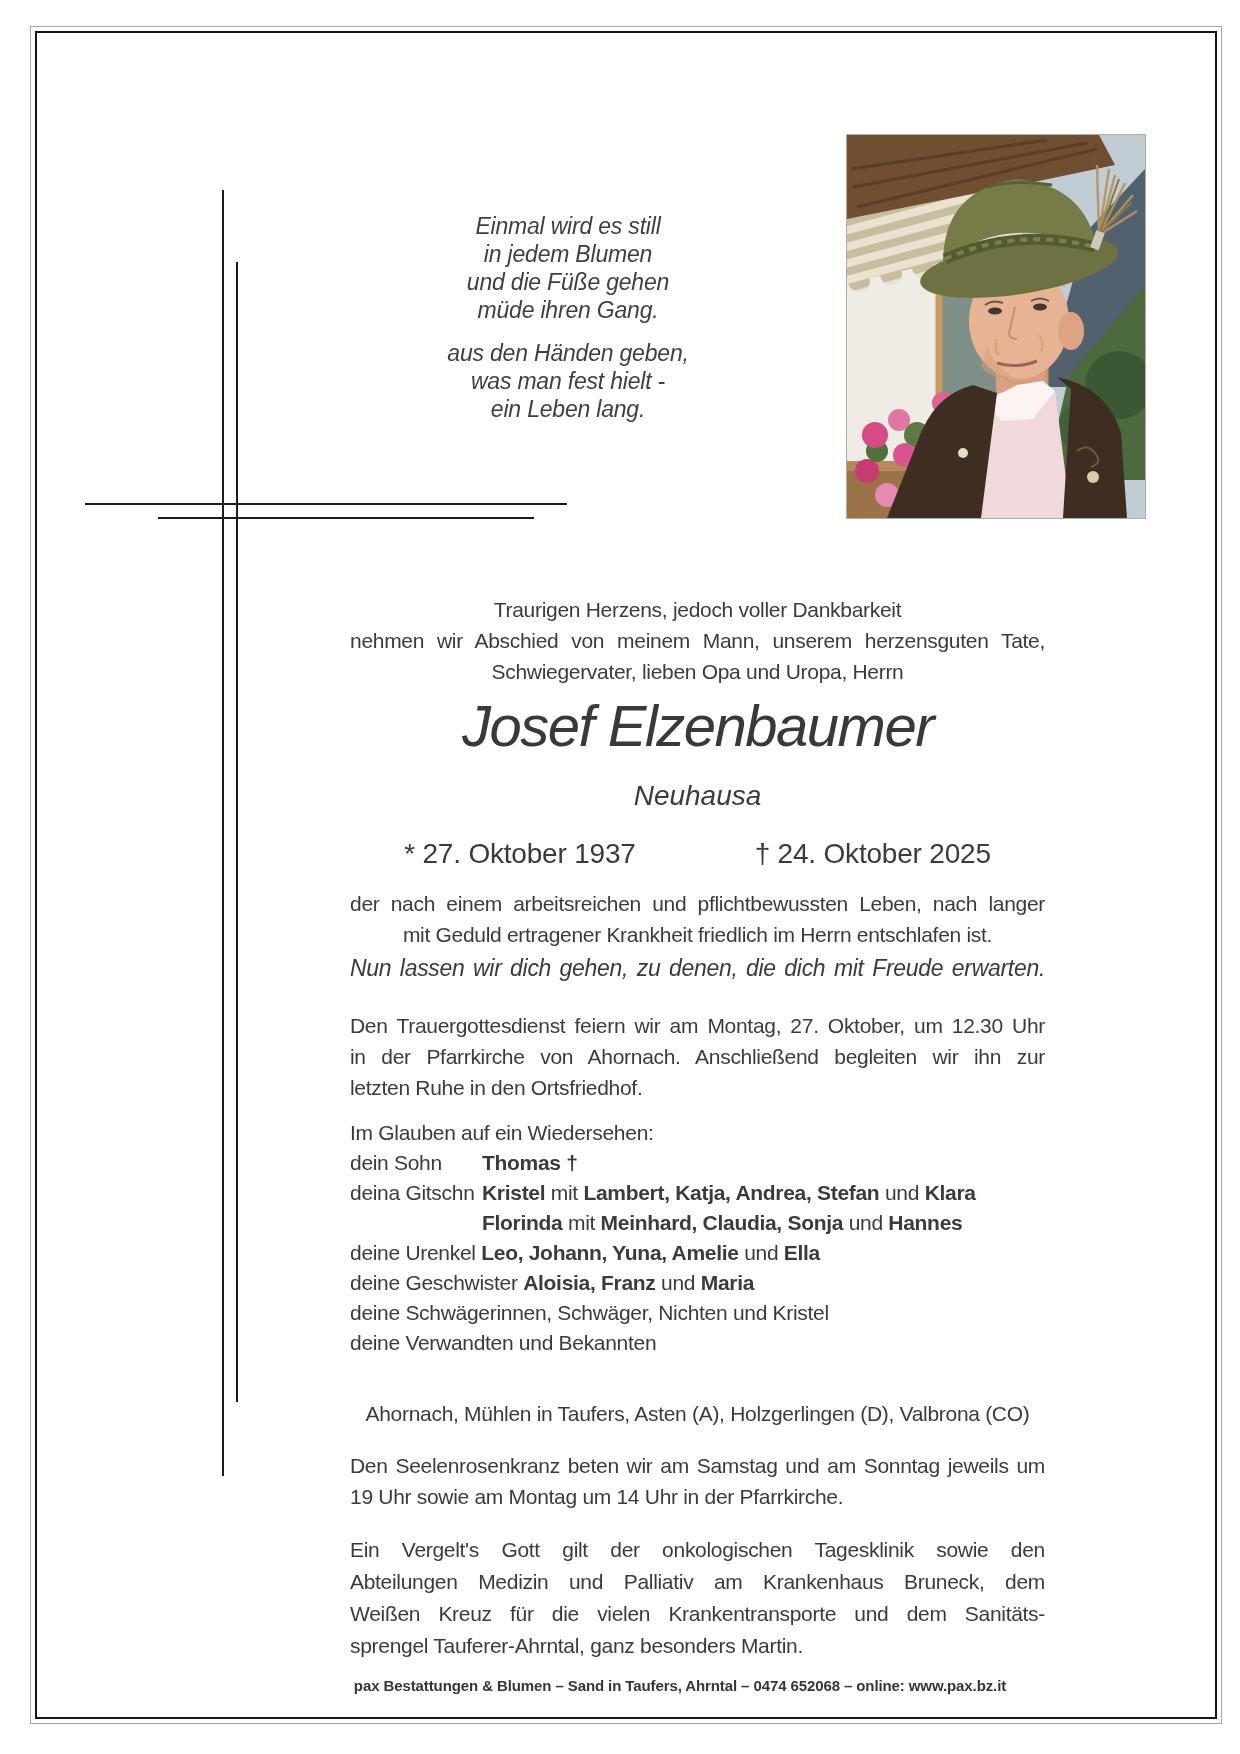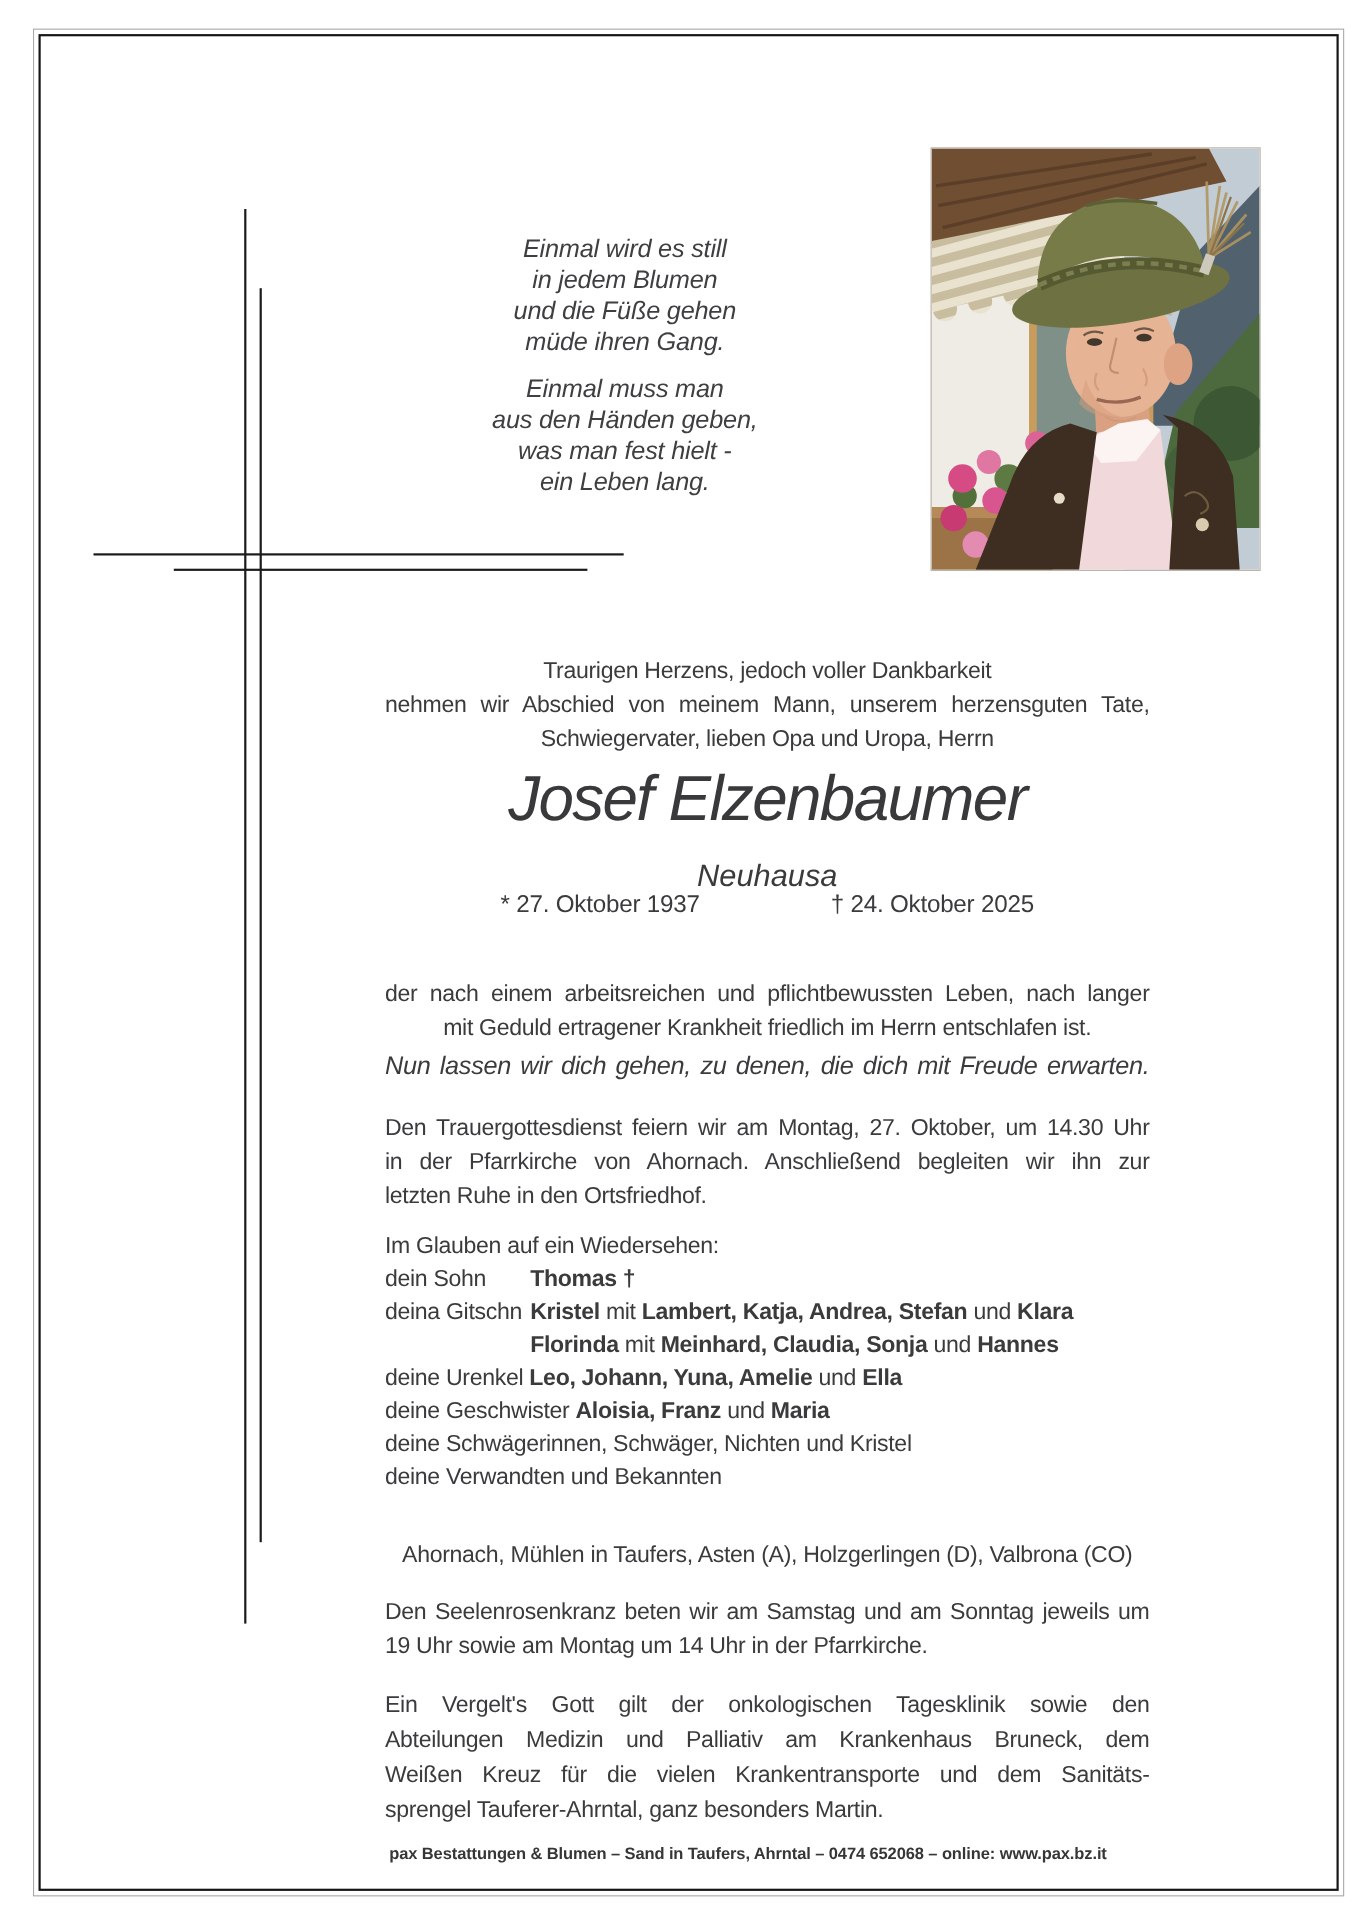--- a/index.html
+++ b/index.html
@@ -28,21 +28,21 @@
   .justify{text-align:justify;text-align-last:justify;}
   .center{text-align:center;}
   .left{text-align:left;}
   .bold{font-weight:bold;}
 
   #intro{top:594px;}
   #name{position:absolute;left:350px;width:695px;top:692px;font-size:58px;line-height:68px;
         font-style:italic;text-align:center;letter-spacing:-1.5px;color:#39393b;}
   #vulgo{position:absolute;left:350px;width:695px;top:780px;font-size:28px;line-height:32px;
          font-style:italic;text-align:center;}
-  #dates{position:absolute;left:350px;width:695px;top:808px;font-size:22px;line-height:28px;
+  #dates{position:absolute;left:350px;width:695px;top:840px;font-size:28px;line-height:28px;
          display:flex;justify-content:center;gap:119px;letter-spacing:-0.2px;}
   #passing{top:888px;}
   #farewell{top:953px;font-style:italic;font-size:23px;line-height:30px;}
   #service{top:1010px;}
   #family{top:1118px;line-height:30px;}
   .fam-row{display:flex;}
   .fam-label{width:132px;flex:0 0 132px;}
   #places{top:1398px;text-align:center;}
   #rosary{top:1450px;}
   #thanks{top:1534px;line-height:32px;}
@@ -64,21 +64,20 @@
   </div>
 
   <div id="poem">
     <div class="stanza">
         <div>Einmal wird es still</div>
         <div>in jedem Blumen</div>
         <div>und die Füße gehen</div>
         <div>müde ihren Gang.</div>
       </div>
     <div class="stanza">
-        <div>Einmal muss man</div>
         <div>aus den Händen geben,</div>
         <div>was man fest hielt -</div>
         <div>ein Leben lang.</div>
       </div>
   </div>
 
   <div id="photo">
     <svg width="298" height="383" viewBox="0 0 298 383" xmlns="http://www.w3.org/2000/svg">
       <defs>
         <pattern id="awn" width="16" height="16" patternUnits="userSpaceOnUse" patternTransform="rotate(75)">
@@ -176,21 +175,21 @@
   </div>
 
   <div id="passing" class="block">
       <div class="justify">der nach einem arbeitsreichen und pflichtbewussten Leben, nach langer</div>
       <div class="center">mit Geduld ertragener Krankheit friedlich im Herrn entschlafen ist.</div>
     </div>
   <div id="farewell" class="block">
       <div class="justify">Nun lassen wir dich gehen, zu denen, die dich mit Freude erwarten.</div>
     </div>
   <div id="service" class="block">
-      <div class="justify">Den Trauergottesdienst feiern wir am Montag, 27. Oktober, um 14.30 Uhr</div>
+      <div class="justify">Den Trauergottesdienst feiern wir am Montag, 27. Oktober, um 12.30 Uhr</div>
       <div class="justify">in der Pfarrkirche von Ahornach. Anschließend begleiten wir ihn zur</div>
       <div class="left">letzten Ruhe in den Ortsfriedhof.</div>
     </div>
 
   <div id="family" class="block">
     <div>Im Glauben auf ein Wiedersehen:</div>
     <div class="fam-row">
       <span class="fam-label">dein Sohn</span>
       <span><span class="bold">Thomas †</span></span>
     </div>

